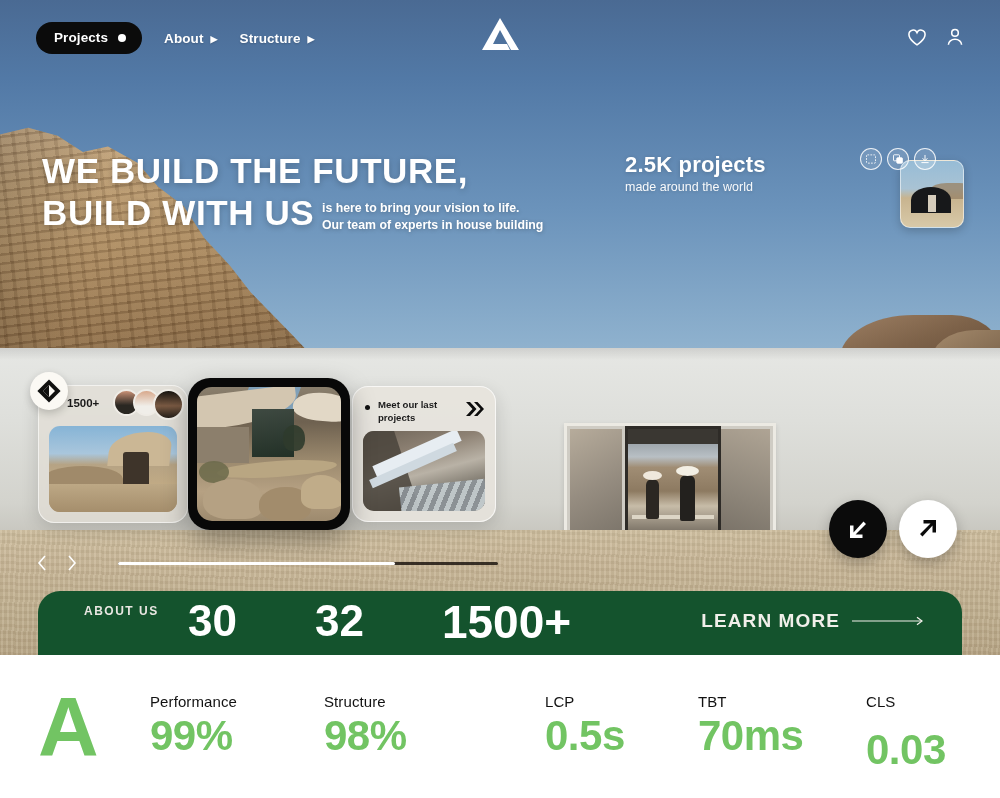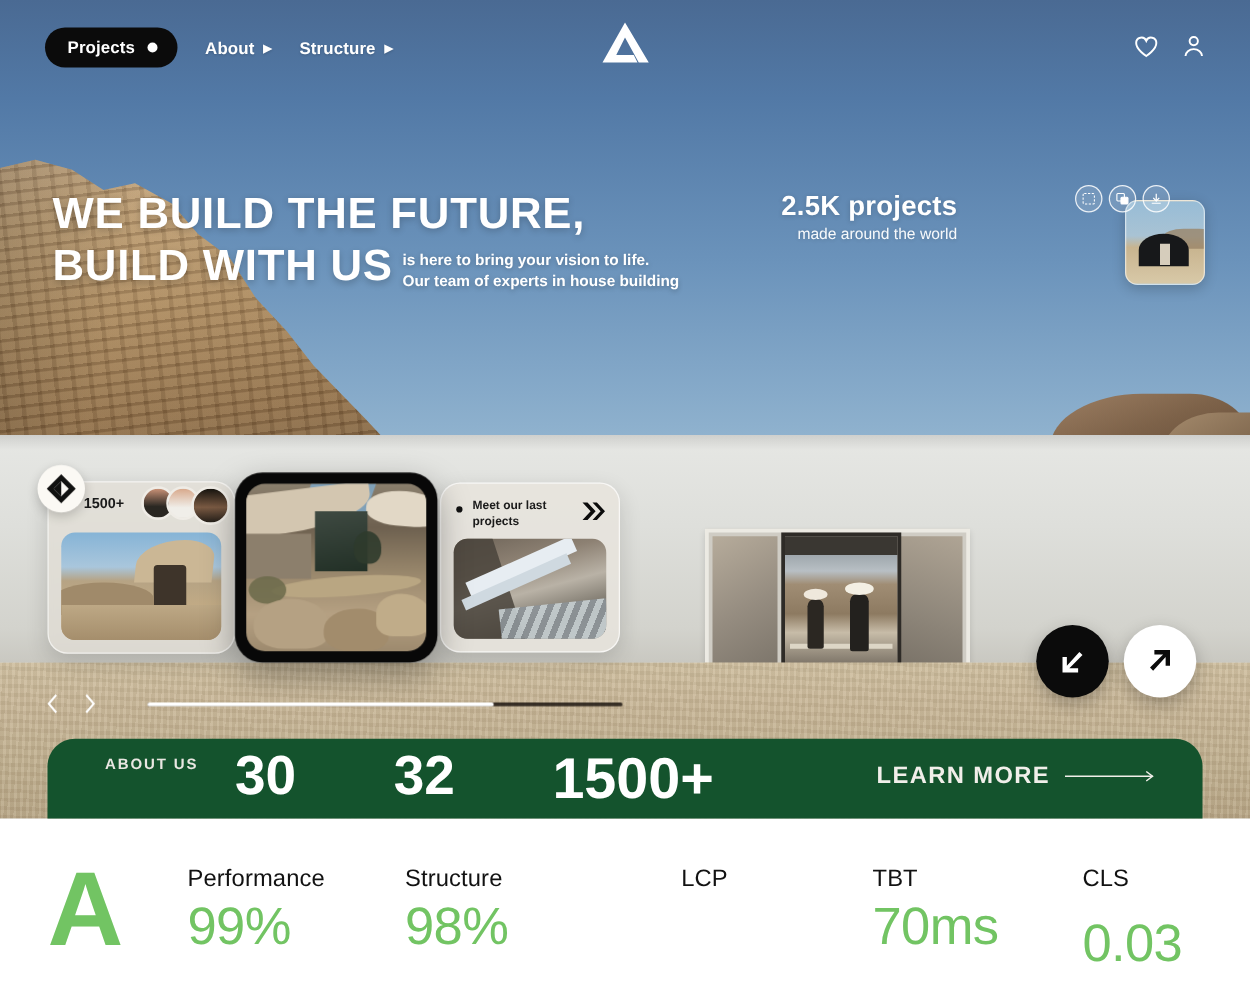--- a/index.html
+++ b/index.html
@@ -135,21 +135,21 @@
     color:#fff; font-size:12.3px; line-height:1.42; font-weight:600;
     text-shadow:0 1px 4px rgba(0,0,0,.25);
   }
 
   
   .stat {
     position:absolute; left:625px; top:152px; z-index:30; color:#fff;
     text-shadow:0 1px 4px rgba(0,0,0,.18);
   }
   .stat-num { font-size:22px; font-weight:600; letter-spacing:.2px; }
-  .stat-cap { font-size:12.5px; margin-top:2px; text-align:right; opacity:.95; }
+  .stat-cap { font-size:12.5px; margin-top:2px; text-align:left; opacity:.95; }
 
   
   .mini-tools { position:absolute; left:860px; top:148px; z-index:34; display:flex; gap:5px; }
   .mini-btn {
     width:22px; height:22px; border-radius:50%;
     border:1.3px solid rgba(255,255,255,.85);
     background:rgba(255,255,255,.13);
     display:flex; align-items:center; justify-content:center; cursor:pointer;
   }
   .thumb-card {
@@ -276,22 +276,22 @@
   .metrics {
     position:absolute; left:0; top:655px; width:1000px; height:143px;
     background:#fff; z-index:50;
     display:flex; align-items:flex-start;
   }
   .grade {
     position:absolute; left:38px; top:38px;
     font-size:84px; line-height:.82; font-weight:700; color:#72c463;
   }
   .metric { position:absolute; top:38px; }
-  .metric-label { font-size:19px; color:#121212; font-weight:400; letter-spacing:.1px; }
-  .metric-value { font-size:42px; color:#72c463; font-weight:400; line-height:1.15; margin-top:2px; letter-spacing:-.5px; }
+  .metric-label { font-size:15px; color:#121212; font-weight:400; letter-spacing:.1px; }
+  .metric-value { font-size:42px; color:#72c463; font-weight:700; line-height:1.15; margin-top:2px; letter-spacing:-.5px; }
   .m0 { left:150px; } .m1 { left:324px; } .m2 { left:545px; } .m3 { left:698px; } .m4 { left:866px; }
 </style>
 </head>
 <body>
 
 <div id="root">
 
   <div class="site-preview">
 
     <div class="sky"></div>
@@ -511,20 +511,21 @@
     <div class="metric m0">
       <div class="metric-label">Performance</div>
       <div class="metric-value" style="color: rgb(114, 196, 99);">99%</div>
     </div>
     <div class="metric m1">
       <div class="metric-label">Structure</div>
       <div class="metric-value" style="color: rgb(114, 196, 99);">98%</div>
     </div>
     <div class="metric m2">
       <div class="metric-label">LCP</div>
+      <div class="metric-value" style="color: rgb(114, 196, 99);">0.5s</div>
     </div>
     <div class="metric m3">
       <div class="metric-label">TBT</div>
       <div class="metric-value" style="color: rgb(114, 196, 99);">70ms</div>
     </div>
     <div class="metric m4">
       <div class="metric-label">CLS</div>
       <div class="metric-value" style="color: rgb(114, 196, 99); margin-top: 16px;">0.03</div>
     </div>
   </div>

